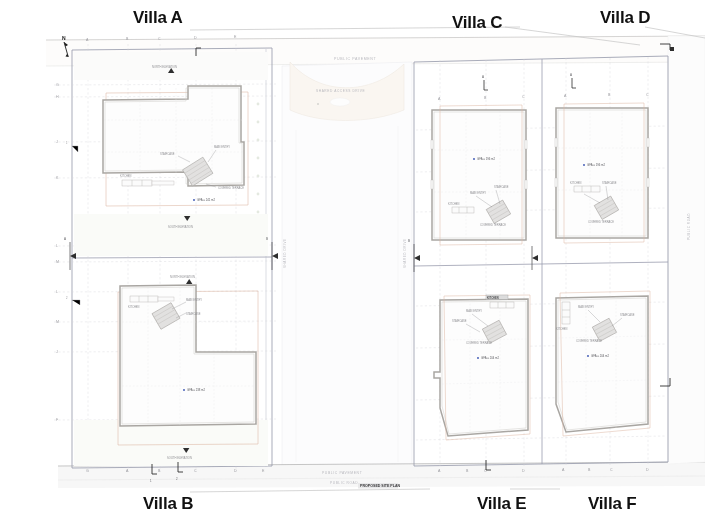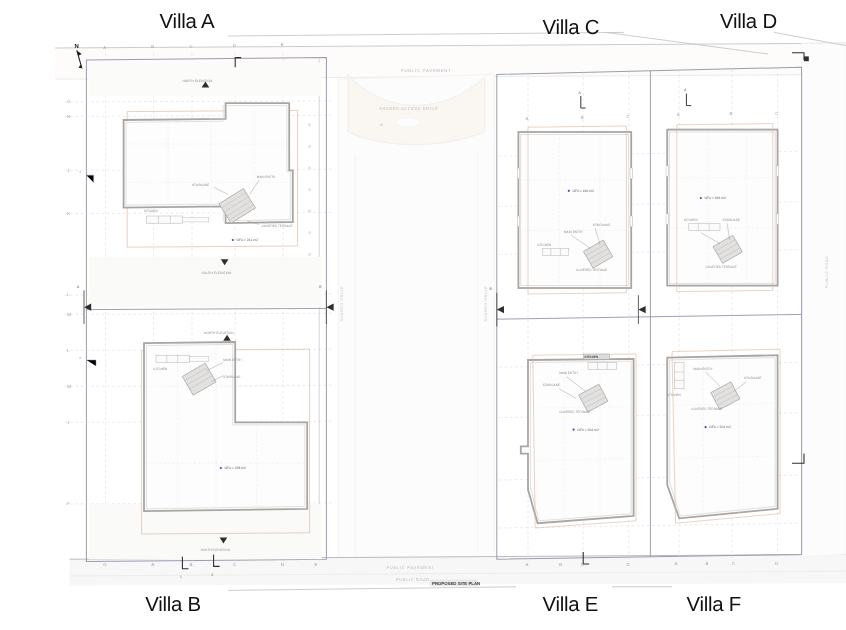--- a/index.html
+++ b/index.html
@@ -20,21 +20,21 @@
     left: 0; top: 0;
     width: 705px;
     height: 525px;
     background: #ffffff;
   }
 
   
   .villa-label {
     position: absolute;
     font-family: "Liberation Sans", sans-serif;
-    font-weight: normal;
+    font-weight: bold;
     font-size: 17px;
     color: #111111;
     letter-spacing: -0.2px;
     white-space: nowrap;
     line-height: 1;
   }
 
   
   #plan-svg {
     position: absolute;
@@ -581,17 +581,17 @@
       <line x1="645" y1="27" x2="705" y2="38"></line>
       <line x1="190" y1="492" x2="430" y2="489"></line>
       <line x1="510" y1="489" x2="560" y2="489"></line>
     </g>
   </svg>
 
   <div class="villa-label" style="left:133px; top:9px;">Villa A</div>
   <div class="villa-label" style="left:452px; top:14px;">Villa C</div>
   <div class="villa-label" style="left:600px; top:9px;">Villa D</div>
 
-  <div class="villa-label" style="left:121px; top:495px;">Villa B</div>
-  <div class="villa-label" style="left:452px; top:495px;">Villa E</div>
-  <div class="villa-label" style="left:572px; top:495px;text-align:center;">Villa F</div>
+  <div class="villa-label" style="left:143px; top:495px;">Villa B</div>
+  <div class="villa-label" style="left:477px; top:495px;">Villa E</div>
+  <div class="villa-label" style="left:588px; top:495px;text-align:center;">Villa F</div>
 
 </div>
 
 </body></html>

